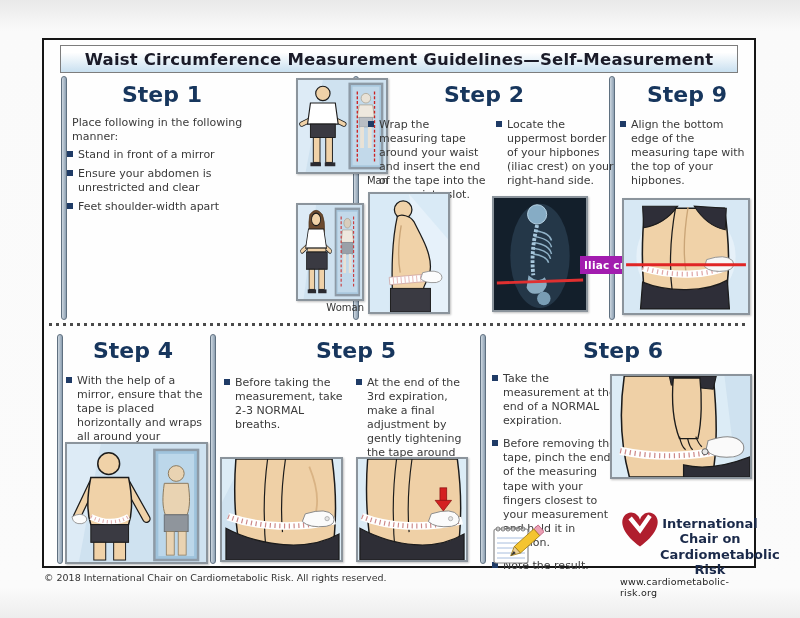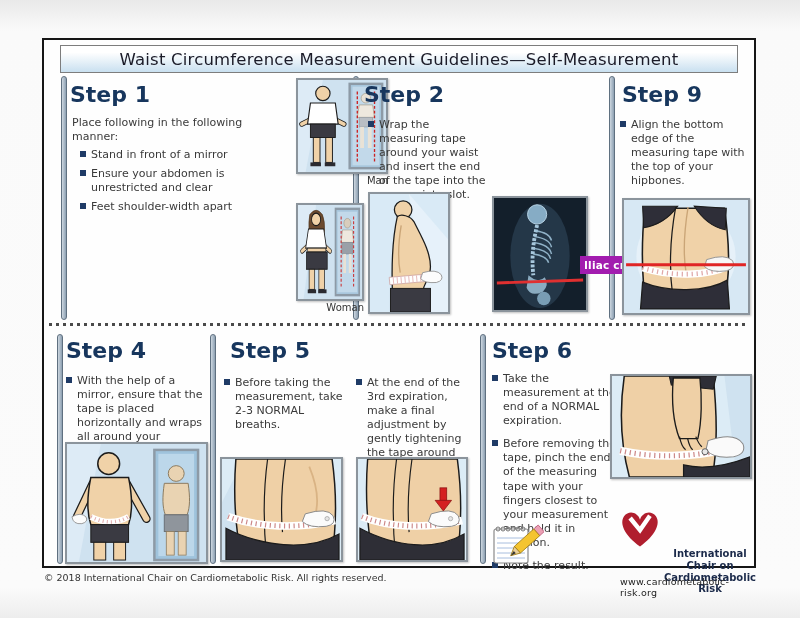--- a/index.html
+++ b/index.html
@@ -10,72 +10,72 @@
     -webkit-font-smoothing:antialiased;
   }
   .frame{
     position:absolute;left:42px;top:38px;width:714px;height:530px;
     border:2px solid #161616;background:#fefefe;box-sizing:border-box;
   }
   .titlebar{
     position:absolute;left:16px;top:5px;width:676px;height:26px;
     border:1px solid #7d7d7d;background:linear-gradient(180deg,#ffffff 25%,#c9e0f0 100%);
     display:flex;align-items:center;justify-content:center;
-    font-size:16.5px;font-weight:400;color:#1b1b28;letter-spacing:.2px;
+    font-size:16.5px;font-weight:700;color:#1b1b28;letter-spacing:.2px;
   }
   .vbar{
     position:absolute;width:6px;border:1px solid #5f7080;border-radius:3px;
     background:linear-gradient(90deg,#cdd7e0 0%,#8da0b2 100%);box-sizing:border-box;
   }
   .dotted{
     position:absolute;left:5px;top:283px;width:700px;height:3px;
     background-image:repeating-linear-gradient(90deg,#4a4a4a 0 3px,transparent 3px 7px);
   }
-  .step-h{position:absolute;font-size:22px;font-weight:bold;color:#17365d;}
+  .step-h{position:absolute;font-size:22px;font-weight:bold;color:#17365d;text-align:center;}
   .txt{position:absolute;font-size:11px;line-height:1.28;color:#3a3a3a;}
   .bullets{position:absolute;}
   .bullet{display:flex;margin-bottom:5px;}
   .bullet.wide{margin-bottom:9px;}
   .sq{width:6px;height:6px;background:#1f3b66;margin:3px 5px 0 0;flex:0 0 6px;}
   .bt{font-size:11px;line-height:1.28;color:#3a3a3a;}
   .imgbox{
     position:absolute;border:2px solid #8b949c;background:#d8e9f5;box-sizing:border-box;
     box-shadow:1px 1px 2px rgba(0,0,0,.25);
   }
   .imgbox svg{display:block;width:100%;height:100%;}
   .figcol{position:absolute;display:flex;flex-direction:column;align-items:flex-end;padding-left:44px;}
   .figcol .imgwrap{border:2px solid #8b949c;background:#d8e9f5;box-sizing:border-box;box-shadow:1px 1px 2px rgba(0,0,0,.25);width:100%;}
   .figcol svg{display:block;width:100%;height:100%;}
   .caption{font-size:10px;color:#333;margin-top:1px;}
   .iliac{
     position:absolute;background:#a21caf;color:#fff;font-size:10.5px;font-weight:bold;
     padding:3px 4px;letter-spacing:.2px;margin-left:48px;
   }
-  .logo-text{position:absolute;font-size:10px;font-weight:bold;color:#1b2a4a;text-align:center;line-height:1.18;margin-top:32px;}
+  .logo-text{position:absolute;font-size:13px;font-weight:bold;color:#1b2a4a;text-align:center;line-height:1.18;}
   .website{position:absolute;font-size:9.5px;color:#222;letter-spacing:.2px;margin-top:24px;}
   .footer{position:absolute;left:44px;top:572px;font-size:9.5px;color:#333;}
 </style>
 </head>
 <body>
 
 <div class="frame">
 
   <div class="titlebar">Waist Circumference Measurement Guidelines—Self-Measurement</div>
 
   <div class="vbar" style="left:17px;top:36px;height:244px"></div>
   <div class="vbar" style="left:309px;top:36px;height:244px"></div>
   <div class="vbar" style="left:565px;top:36px;height:244px"></div>
   <div class="vbar" style="left:13px;top:294px;height:230px"></div>
   <div class="vbar" style="left:166px;top:294px;height:230px"></div>
   <div class="vbar" style="left:436px;top:294px;height:230px"></div>
   <div class="dotted"></div>
 
   <div class="step-h" style="left:26px;top:42px;width:184px">Step 1</div>
   <div class="txt" style="left:28px;top:76px;width:178px">Place following in the following manner:</div>
-  <div class="bullets" style="left:36px;top:108px;width:182px">
+  <div class="bullets" style="left:23px;top:108px;width:182px">
     <div class="bullet">
         <span class="sq"></span>
         <span class="bt">Stand in front of a mirror</span>
       </div>
     <div class="bullet">
         <span class="sq"></span>
         <span class="bt">Ensure your abdomen is unrestricted and clear</span>
       </div>
     <div class="bullet">
         <span class="sq"></span>
@@ -145,20 +145,26 @@
     <div class="caption">Woman</div>
   </div>
 
   <div class="step-h" style="left:320px;top:42px;width:240px">Step 2</div>
   <div class="bullets" style="left:324px;top:78px;width:120px">
     <div class="bullet">
         <span class="sq"></span>
         <span class="bt">Wrap the measuring tape around your waist and insert the end of the tape into the appropriate slot.</span>
       </div>
   </div>
+  <div class="bullets" style="left:452px;top:78px;width:118px">
+    <div class="bullet">
+        <span class="sq"></span>
+        <span class="bt">Locate the uppermost border of your hipbones (iliac crest) on your right-hand side.</span>
+      </div>
+  </div>
 
   <div class="imgbox" style="left:324px;top:152px;width:82px;height:122px">
     <svg viewBox="0 0 80 120" preserveAspectRatio="none">
       <rect x="0" y="0" width="80" height="120" fill="#d9eaf6"></rect>
       <polygon points="40,0 80,46 80,120 58,120" fill="#e8f2fa" opacity=".85"></polygon>
       <circle cx="34" cy="16" r="9" fill="#f0d2a8" stroke="#1c1c1c" stroke-width="1.3"></circle>
       <path d="M28,23 C23,45 22,72 23,100 L55,100 C52,94 62,88 62,74 C62,58 52,42 45,28 C41,22 32,20 28,23 Z" fill="#f0d2a8" stroke="#1c1c1c" stroke-width="1.3"></path>
       <path d="M32,32 C29,50 28,64 31,80" stroke="#caa577" stroke-width="1.4" fill="none"></path>
       <rect x="21" y="96" width="41" height="24" fill="#3a3a42" stroke="#1c1c1c" stroke-width="1"></rect>
       <g transform="rotate(-5 40 87)">

